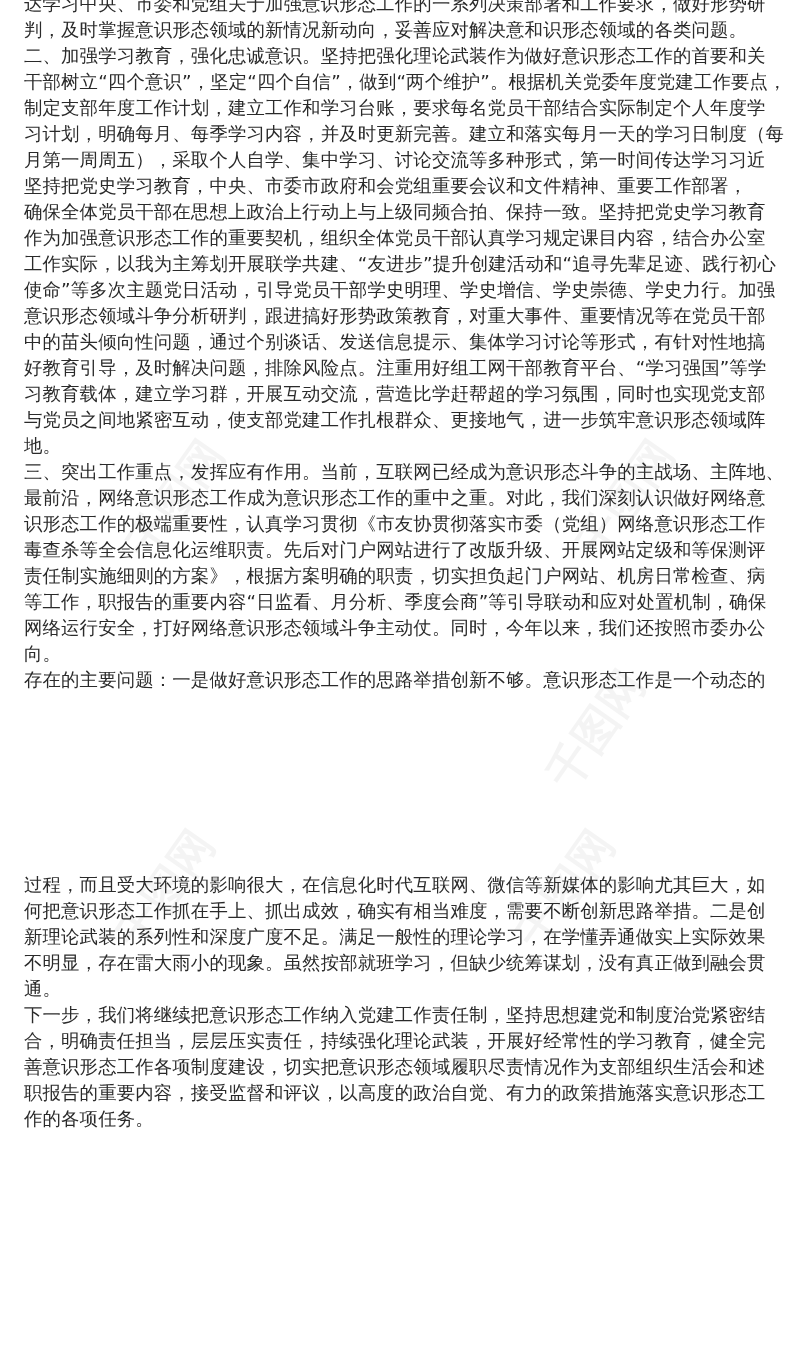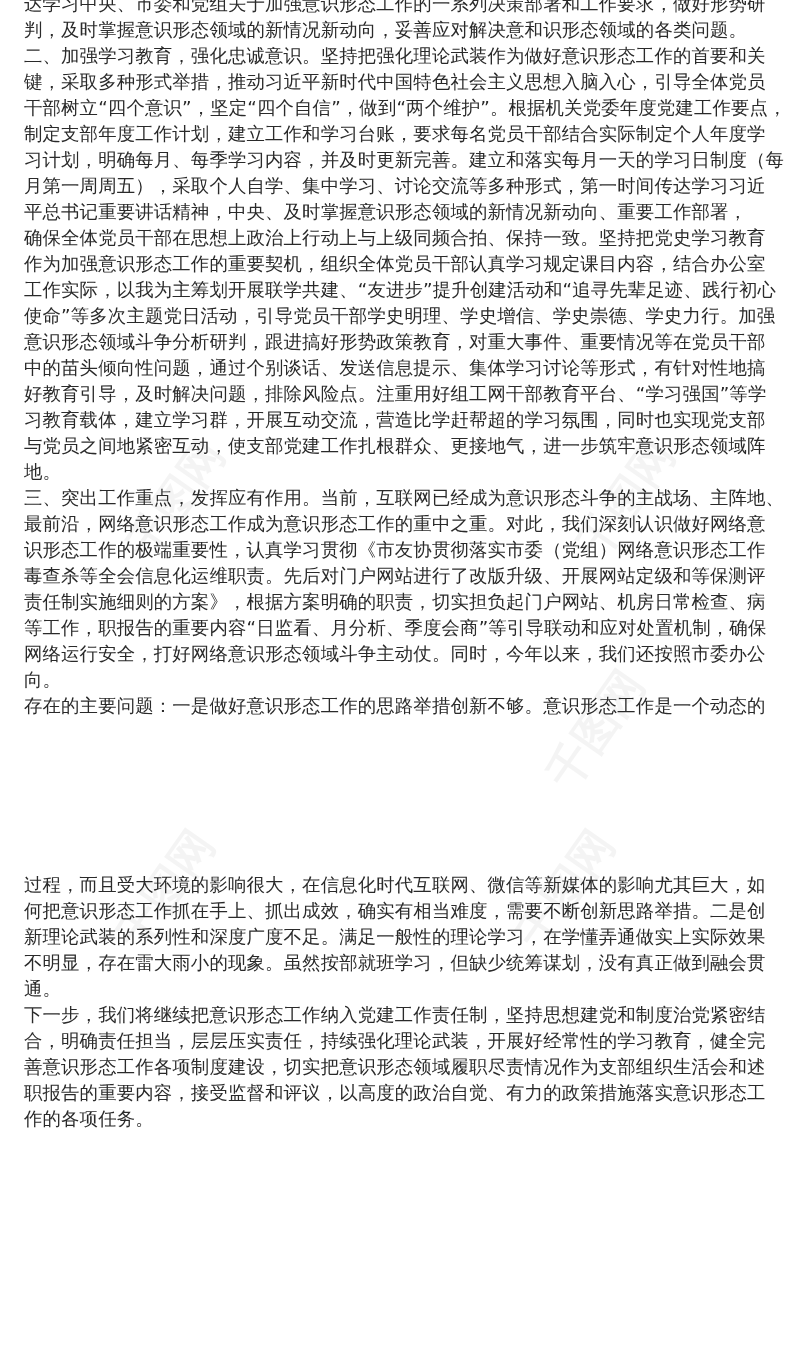--- a/index.html
+++ b/index.html
@@ -22,26 +22,25 @@
   <div class="watermark" style="left:560px; top:470px;">千图网</div>
   <div class="watermark" style="left:530px; top:700px;">千图网</div>
   <div class="watermark" style="left:100px; top:860px;">千图网</div>
   <div class="watermark" style="left:500px; top:860px;">千图网</div>
 </div>
 
 <div class="page page-a">
   <div class="line">达学习中央、市委和党组关于加强意识形态工作的一系列决策部署和工作要求，做好形势研</div>
   <div class="line">判，及时掌握意识形态领域的新情况新动向，妥善应对解决意和识形态领域的各类问题。</div>
   <div class="line">二、加强学习教育，强化忠诚意识。坚持把强化理论武装作为做好意识形态工作的首要和关</div>
-  <div class="line">键，采取多种形式举措，推动习近平新时代中国特色社会主义思想入脑入心，引导全体党员</div>
   <div class="line">干部树立“四个意识”，坚定“四个自信”，做到“两个维护”。根据机关党委年度党建工作要点，</div>
   <div class="line">制定支部年度工作计划，建立工作和学习台账，要求每名党员干部结合实际制定个人年度学</div>
   <div class="line">习计划，明确每月、每季学习内容，并及时更新完善。建立和落实每月一天的学习日制度（每</div>
   <div class="line">月第一周周五），采取个人自学、集中学习、讨论交流等多种形式，第一时间传达学习习近</div>
-  <div class="line">平总书记重要讲话精神，中央、及时掌握意识形态领域的新情况新动向、重要工作部署，</div>
+  <div class="line">坚持把党史学习教育，中央、市委市政府和会党组重要会议和文件精神、重要工作部署，</div>
   <div class="line">确保全体党员干部在思想上政治上行动上与上级同频合拍、保持一致。坚持把党史学习教育</div>
   <div class="line">作为加强意识形态工作的重要契机，组织全体党员干部认真学习规定课目内容，结合办公室</div>
   <div class="line">工作实际，以我为主筹划开展联学共建、“友进步”提升创建活动和“追寻先辈足迹、践行初心</div>
   <div class="line">使命”等多次主题党日活动，引导党员干部学史明理、学史增信、学史崇德、学史力行。加强</div>
   <div class="line">意识形态领域斗争分析研判，跟进搞好形势政策教育，对重大事件、重要情况等在党员干部</div>
   <div class="line">中的苗头倾向性问题，通过个别谈话、发送信息提示、集体学习讨论等形式，有针对性地搞</div>
   <div class="line">好教育引导，及时解决问题，排除风险点。注重用好组工网干部教育平台、“学习强国”等学</div>
   <div class="line">习教育载体，建立学习群，开展互动交流，营造比学赶帮超的学习氛围，同时也实现党支部</div>
   <div class="line">与党员之间地紧密互动，使支部党建工作扎根群众、更接地气，进一步筑牢意识形态领域阵</div>
   <div class="line">地。</div>

